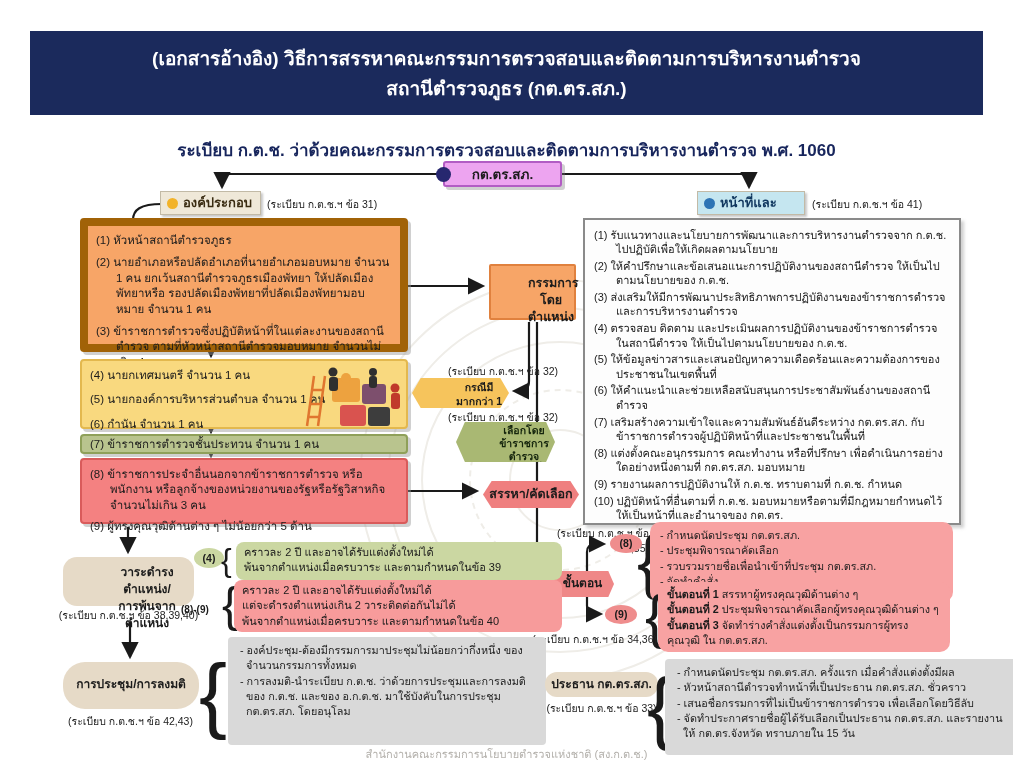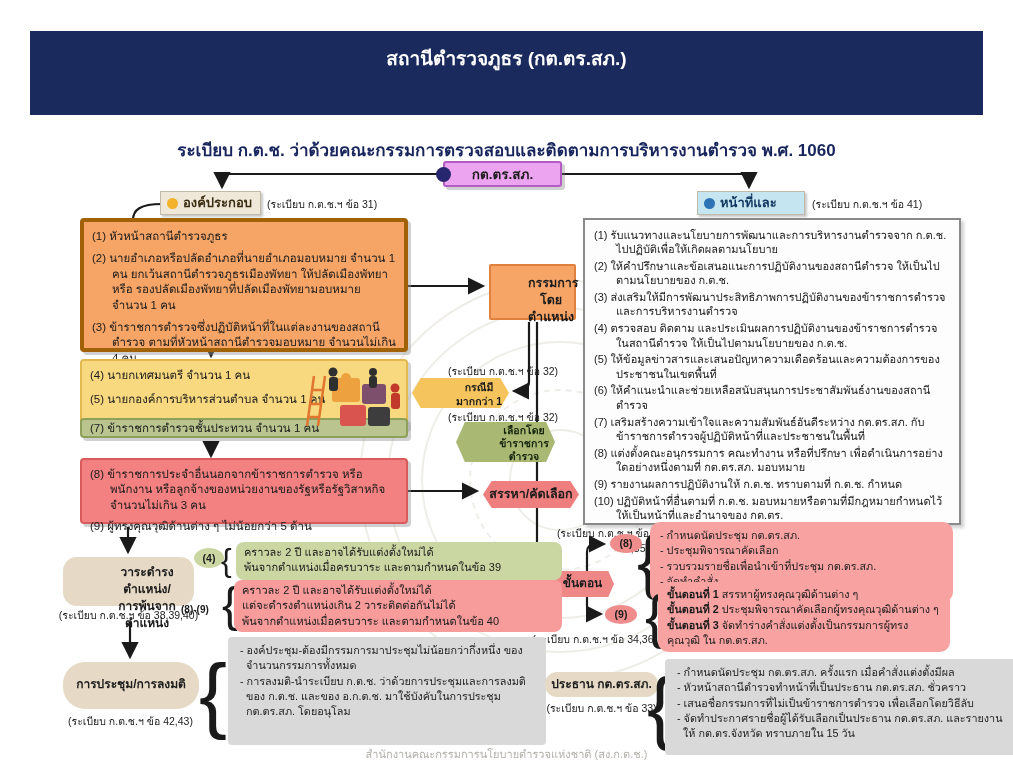--- a/index.html
+++ b/index.html
@@ -18,25 +18,25 @@
   .nd{position:absolute;left:-9px;top:4px;width:15px;height:15px;border-radius:50%;background:#27276f;}
   
   .seclab{height:24px;border:1px solid #c2baa6;box-shadow:2px 2px 2px rgba(120,120,120,.4);font-size:13px;font-weight:bold;line-height:22px;padding-left:22px;}
   .seclab .dot{position:absolute;left:6px;top:6px;width:11px;height:11px;border-radius:50%;}
   .lab-left{left:160px;top:191px;width:101px;background:#efe8d8;color:#3a2c12;}
   .lab-right{left:697px;top:191px;width:108px;background:#c5e6f0;color:#10375f;}
   .ref{font-size:10.5px;color:#222;}
   
   .lbox{left:80px;width:328px;border-radius:4px;box-shadow:3px 3px 0 rgba(150,150,150,.45);font-size:11.5px;line-height:1.34;padding:7px 8px 4px 8px;}
   .item{padding-left:20px;text-indent:-20px;}
-  .box-a{top:218px;height:134px;background:#f7a567;border:4px solid #a16207;}
+  .box-a{top:218px;height:134px;background:#f7a567;border:8px solid #a16207;}
   .box-a .item{margin-bottom:7px;}
   .box-b{top:359px;height:70px;background:#f9d97f;border:2px solid #e3b84e;}
   .box-b .item{margin-bottom:9px;}
-  .box-c{top:418px;height:20px;background:#b9c48e;border:2px solid #8fa05a;padding:1px 8px;}
+  .box-c{top:434px;height:20px;background:#b9c48e;border:2px solid #8fa05a;padding:1px 8px;}
   .box-d{top:458px;height:66px;background:#f48181;border:2px solid #d95b5b;}
   .box-d .item{margin-bottom:6px;}
   
   .exoff{left:489px;top:264px;width:87px;height:56px;background:#f7a567;border:2px solid #e0813e;border-radius:2px;
          font-size:12.5px;font-weight:bold;text-align:center;padding-top:9px;line-height:17px;}
   
   .hex{clip-path:polygon(9% 0,91% 0,100% 50%,91% 100%,9% 100%,0 50%);text-align:center;font-weight:bold;}
   .hex-y{left:412px;top:378px;width:97px;height:30px;background:#f6c45c;font-size:10.5px;line-height:14px;padding-top:2px;}
   .hex-g{left:456px;top:422px;width:99px;height:40px;background:#a9b873;font-size:10.5px;line-height:13px;padding-top:2px;color:#14240c;}
   .hex-r{left:483px;top:481px;width:96px;height:27px;background:#ef7f7f;font-size:12.5px;line-height:26px;}
@@ -120,20 +120,21 @@
       <path d="M537,322 V570 Q537,584 547,584 L548,584" marker-end="url(#arw)"></path>
 
       <path d="M408,491 H477" marker-end="url(#arw)"></path>
 
       <path d="M587,576 V552 Q587,544 596,544 L604,544" marker-end="url(#arw)"></path>
       <path d="M587,592 V606 Q587,614 596,614 L601,614" marker-end="url(#arw)"></path>
     </g>
   </svg>
 
   <div class="abs band">
+    <div class="l1">(เอกสารอ้างอิง)  วิธีการสรรหาคณะกรรมการตรวจสอบและติดตามการบริหารงานตำรวจ</div>
     <div class="l2">สถานีตำรวจภูธร (กต.ตร.สภ.)</div>
   </div>
 
   <div class="abs doc-title">ระเบียบ ก.ต.ช. ว่าด้วยคณะกรรมการตรวจสอบและติดตามการบริหารงานตำรวจ พ.ศ. 1060</div>
 
   <div class="abs central">
     <span class="nd"></span>
     <span>กต.ตร.สภ.</span>
   </div>
 

